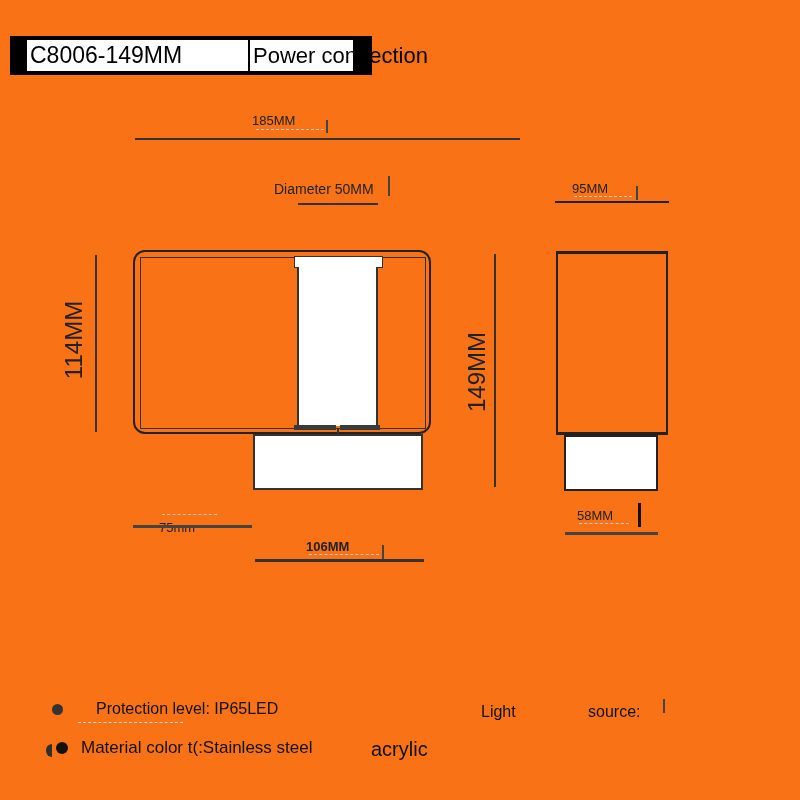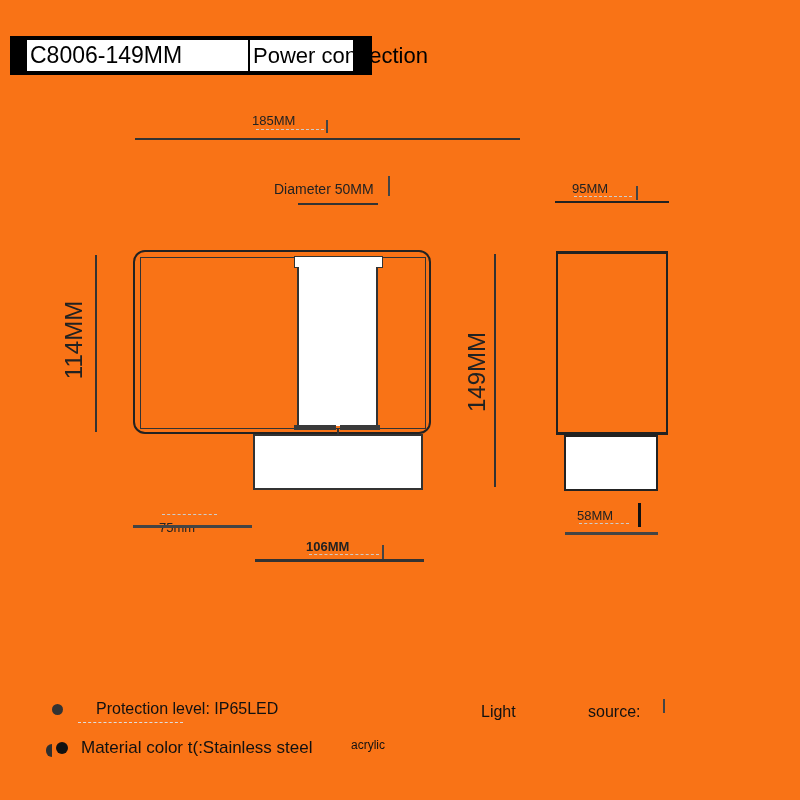--- a/index.html
+++ b/index.html
@@ -92,15 +92,15 @@
   <div class="abs spec" style="left:75px;top:700px;margin-left:21px;">Protection level: IP65LED</div>
   <div class="abs dash" style="left:78px;top:722px;width:105px;border-bottom-color:#dddddd;"></div>
 
   <div class="abs spec" style="left:481px;top:703px;">Light</div>
   <div class="abs spec" style="left:560px;top:703px;margin-left:28px;">source:</div>
   <div class="abs tick" style="left:663px;top:699px;height:14px;width:2px;"></div>
 
   <div class="abs" style="left:46px;top:744px;width:6px;height:13px;background:#2f2f2f;border-radius:7px 0 0 7px;"></div>
   <div class="abs bullet" style="left:56px;top:742px;width:12px;height:12px;background:#111;"></div>
   <div class="abs spec" style="left:68px;top:738px;font-size:17px;padding-left:13px;">Material color t(:Stainless steel</div>
-  <div class="abs spec" style="left:351px;top:738px;font-size:12px;">acrylic</div>
+  <div class="abs spec" style="left:371px;top:738px;font-size:20px;">acrylic</div>
 
 </div>
 
 </body></html>

